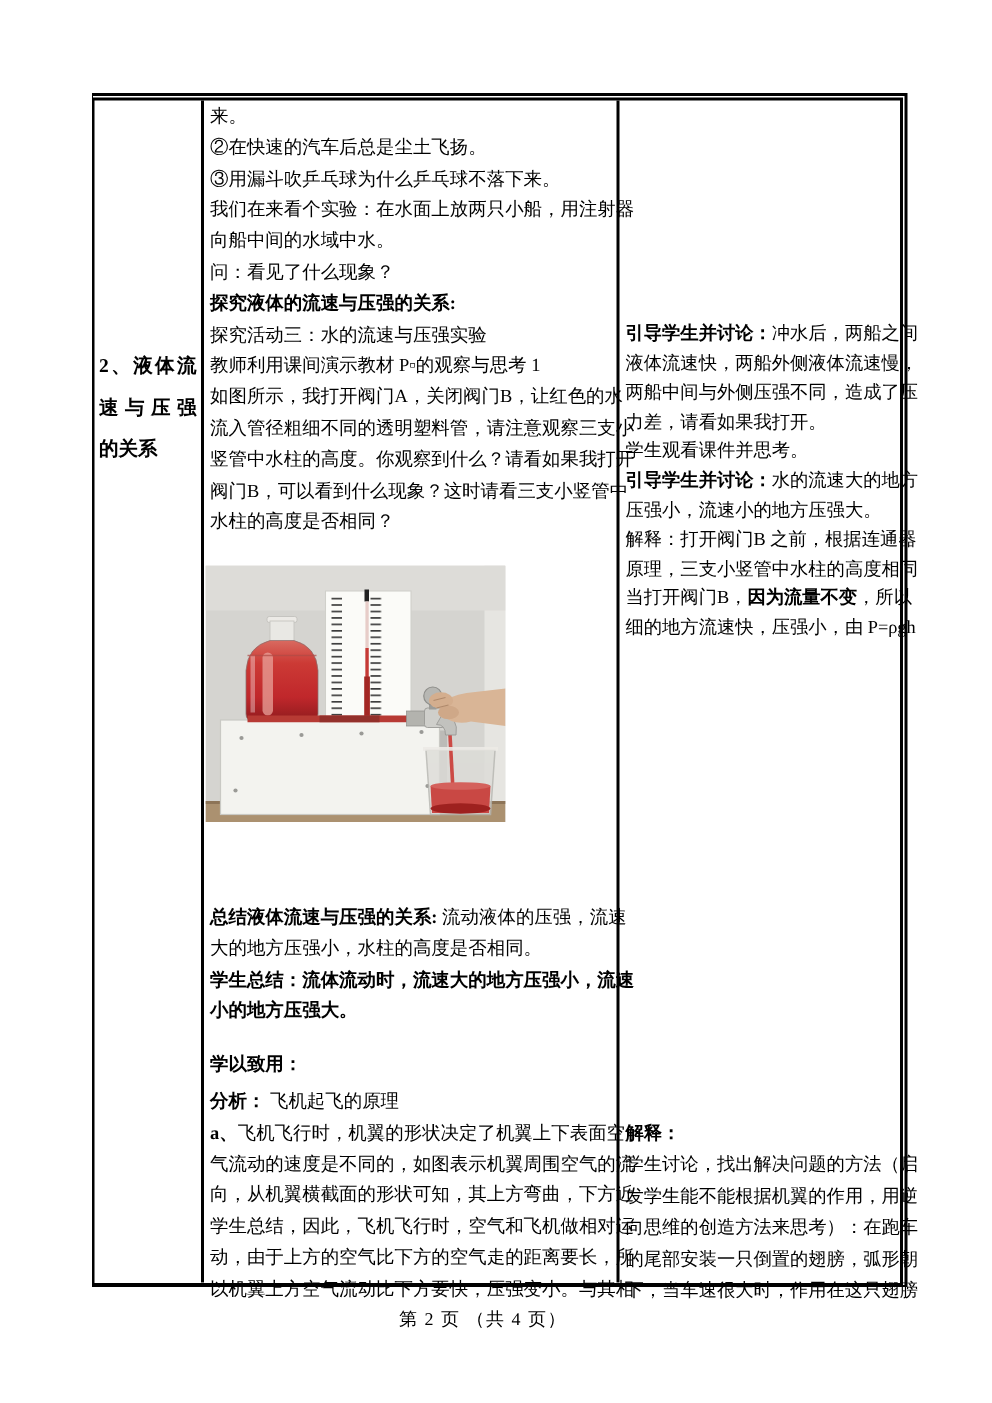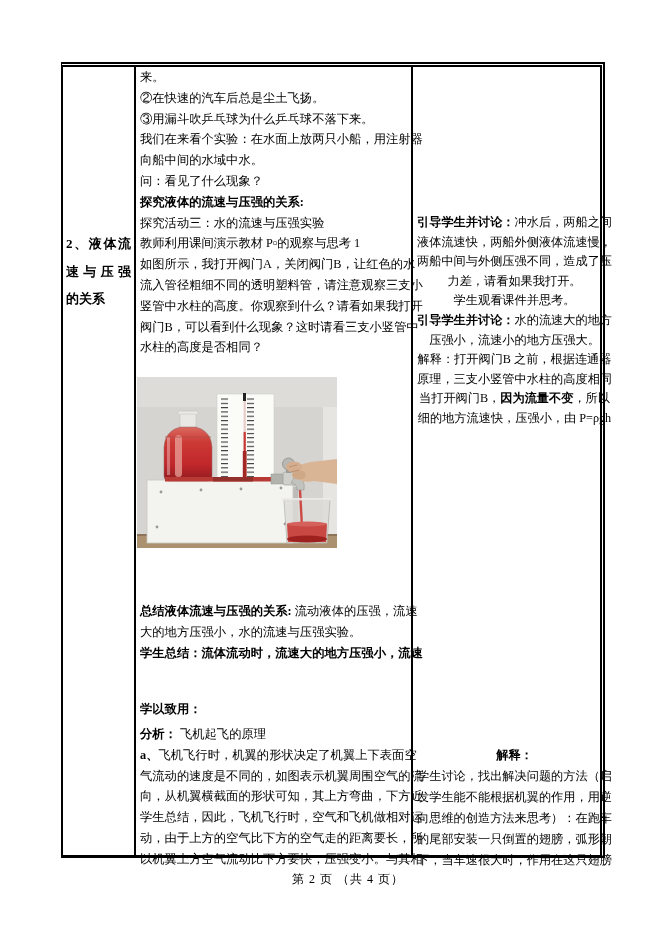--- a/index.html
+++ b/index.html
@@ -5,38 +5,38 @@
   html,body{margin:0;padding:0;background:#fff;}
   .page{position:relative;width:661px;height:935px;background:#ffffff;overflow:hidden;
         font-family:"Liberation Serif","DejaVu Serif",serif;color:#000;}
   .doc-table{position:absolute;left:61px;top:62px;width:544px;height:796px;
         border-top:5px double #000;border-right:5px double #000;
         border-left:2px solid #000;border-bottom:3px solid #000;
         display:flex;flex-direction:row;box-sizing:border-box;background:#fff;}
   .col{position:relative;box-sizing:border-box;height:100%;}
   .col1{width:73px;border-right:2px solid #000;}
   .col2{width:277px;border-right:2px solid #000;}
-  .col3{flex:1;text-align:center;}
+  .col3{flex:1;}
   .ln{white-space:nowrap;}
   .b, .bold-all .ln{font-weight:bold;}
   .heading-block{position:absolute;top:163px;left:3px;right:3px;
         font-size:13px;line-height:27.5px;font-weight:bold;}
   .heading-block .ln{text-align:justify;text-align-last:justify;white-space:nowrap;}
   .heading-block .ln:last-child{text-align-last:left;}
   .mid-block{position:absolute;left:4px;font-size:12.3px;line-height:20.8px;}
   .right-block{position:absolute;left:4px;font-size:12.2px;line-height:19.6px;}
   #block-explain2{line-height:21px;}
   #block-intro{top:0px;}
   #photo-wrap{position:absolute;top:310px;left:1px;width:200px;height:171px;}
   #block-summary{top:486px;margin-top:48px;}
   #block-apply{top:632px;}
   #block-analysis{top:657px;}
   #block-guide{top:146px;}
   #block-explain2{top:678px;}
-  .footer{position:absolute;left:76px;top:871px;width:544px;text-align:center;
+  .footer{position:absolute;left:50px;top:871px;width:544px;text-align:center;
         font-size:12px;letter-spacing:1px;}
 </style>
 </head>
 <body>
 
 <div class="page">
   <div class="doc-table">
 
     <div class="col col1">
       <div class="heading-block">
@@ -138,22 +138,23 @@
             <path d="M200,82 L174,85 Q162,87 158,92 L157,99 Q165,107 177,104 L200,107 Z" fill="#d9b596"></path>
             <ellipse cx="157" cy="90" rx="8" ry="5.5" fill="#d4ae8e"></ellipse>
             <ellipse cx="162" cy="98" rx="7" ry="4.5" fill="#cfa888"></ellipse>
             <path d="M160,88 L152,90 M162,93 L154,95" stroke="#b08a6c" stroke-width="0.8" fill="none"></path>
           </g>
         </svg>
       </div>
 
       <div id="block-summary" class="mid-block">
           <div class="ln"><span class="b">总结液体流速与压强的关系:</span><span> 流动液体的压强，流速</span></div>
-          <div class="ln"><span>大的地方压强小，水的流速与压强实验。</span></div>
+          <div class="ln"><span>大的地方压强小，水柱的高度是否相同。</span></div>
           <div class="ln"><span class="b">学生总结：流体流动时，流速大的地方压强小，流速</span></div>
+          <div class="ln"><span class="b">小的地方压强大。</span></div>
         </div>
       <div id="block-apply" class="mid-block">
           <div class="ln"><span class="b">学以致用：</span></div>
         </div>
       <div id="block-analysis" class="mid-block">
           <div class="ln"><span class="b">分析：</span><span> 飞机起飞的原理</span></div>
           <div class="ln"><span class="b">a、</span><span>飞机飞行时，机翼的形状决定了机翼上下表面空</span></div>
           <div class="ln"><span>气流动的速度是不同的，如图表示机翼周围空气的流</span></div>
           <div class="ln"><span>向，从机翼横截面的形状可知，其上方弯曲，下方近</span></div>
           <div class="ln"><span>学生总结，因此，飞机飞行时，空气和飞机做相对运</span></div>

